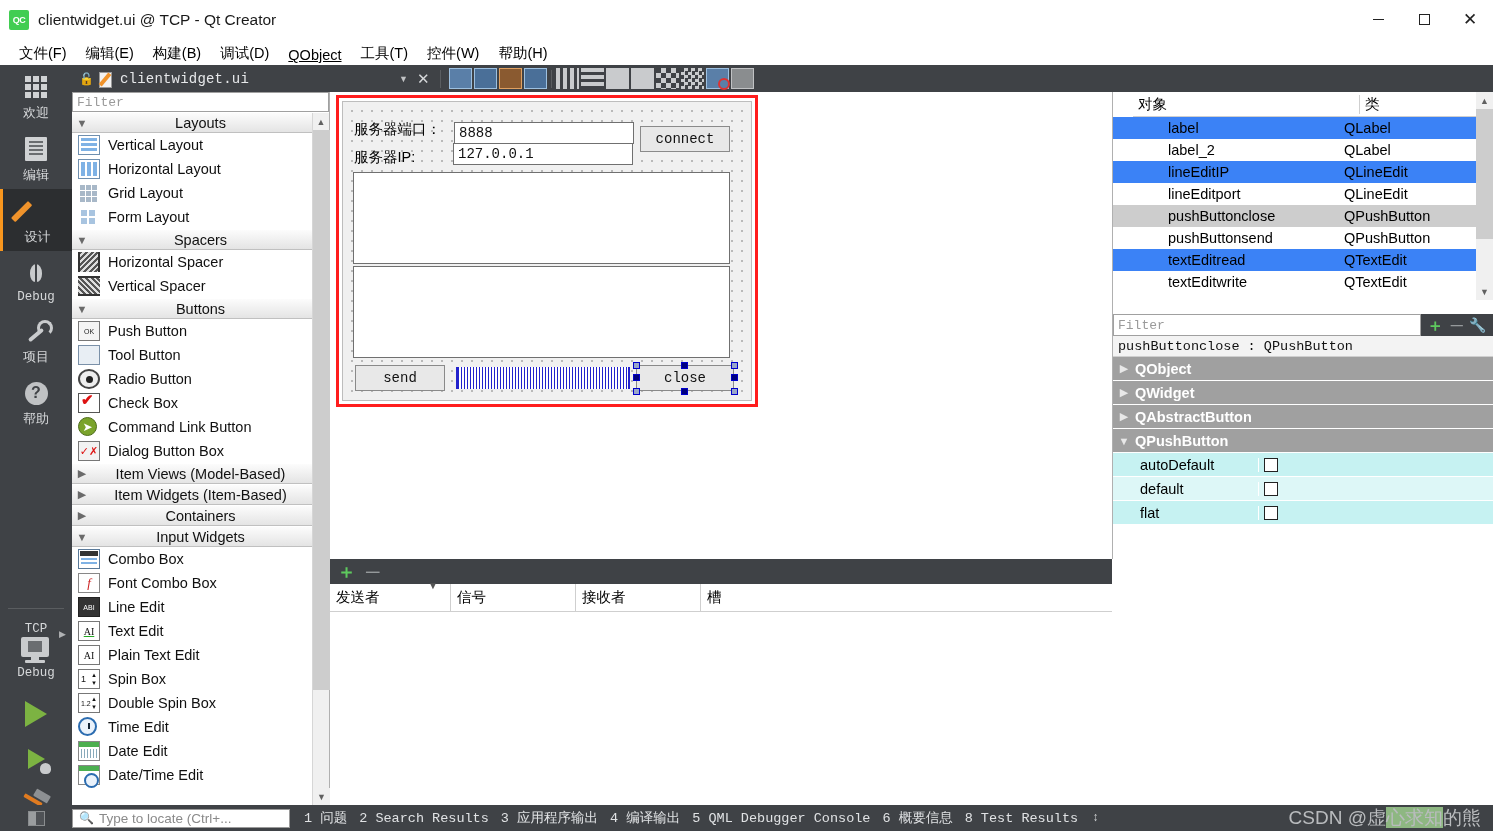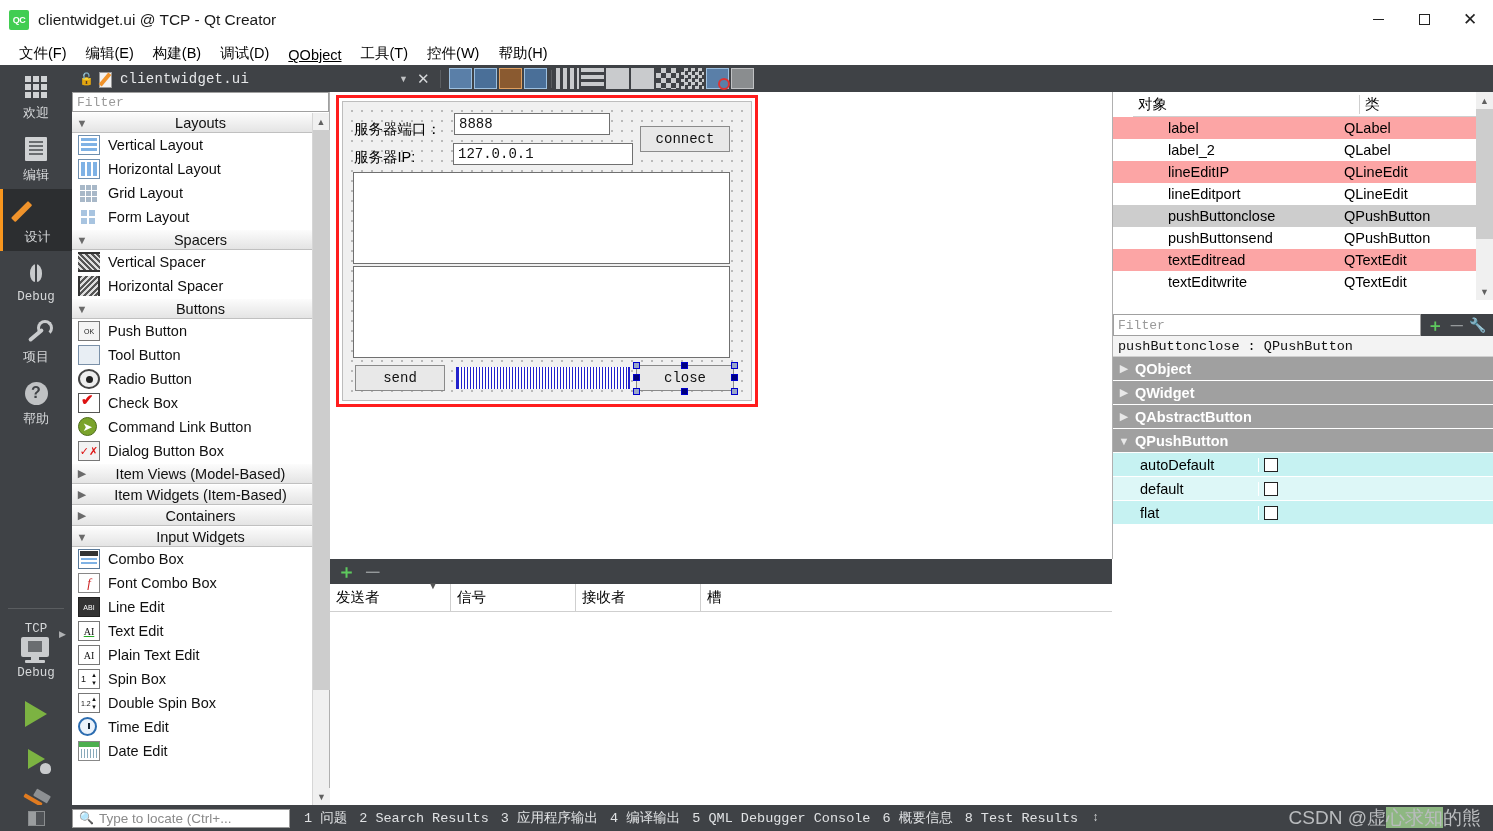--- a/index.html
+++ b/index.html
@@ -296,21 +296,21 @@
     display: flex; flex-direction: column;
   }
   .oi-wrap { height: 222px; position: relative; background:#fff; }
   .oi-header {
     height: 25px; display: flex; align-items: center; font-size: 14.5px; color: #000;
     border-bottom: 1px solid #cfcfcf; background: #fff; margin-left: 20px;
   }
   .oi-h1 { width: 226px; padding-left: 5px; }
   .oi-h2 { flex: 1; padding-left: 5px; border-left: 1px solid #cfcfcf; }
   .oi-row { height: 22px; display: flex; align-items: center; font-size: 14.5px; color: #000; }
-  .oi-row.alt { background: #fca5a5; justify-content: space-between; }
+  .oi-row.alt { background: #3b82f6; justify-content: space-between; }
   .oi-row.sel { background: #cdcdcd; }
   .oi-name { width: 226px; padding-left: 55px; }
   .oi-class { flex: 1; padding-left: 5px; }
   .oi-scroll { position: absolute; right: 0; top: 0; width: 17px; height: 208px; background: #f0f0f0; }
 
   .pe-filterbar { height: 22px; display: flex; align-items: stretch; background:#3f4246; }
   .pe-filter {
     flex: 1; background: #fff; border: 1px solid #a0a0a0;
     font-family: "Liberation Mono", monospace; font-size: 13px; color: #9a9a9a;
     display: flex; align-items: center; padding-left: 4px;
@@ -540,26 +540,26 @@
             <i></i>
           </span>
         <span>Form Layout</span>
       </div>
 
       <div class="wb-group">
         <span class="chev">▼</span>
         <span class="gname">Spacers</span>
       </div>
       <div class="wb-row">
+        <span class="wb-ico ic-hspacer"></span>
+        <span>Horizontal Spacer</span>
+      </div>
+      <div class="wb-row">
         <span class="wb-ico ic-vspacer"></span>
         <span>Vertical Spacer</span>
-      </div>
-      <div class="wb-row">
-        <span class="wb-ico ic-hspacer"></span>
-        <span>Horizontal Spacer</span>
       </div>
 
       <div class="wb-group">
         <span class="chev">▼</span>
         <span class="gname">Buttons</span>
       </div>
       <div class="wb-row">
         <span class="wb-ico ic-push">OK</span>
         <span>Push Button</span>
       </div>
@@ -634,35 +634,39 @@
       <div class="wb-row">
         <span class="wb-ico">
             <span class="ic-clock" style="position:relative;display:block;"></span>
           </span>
         <span>Time Edit</span>
       </div>
       <div class="wb-row">
         <span class="wb-ico ic-cal"></span>
         <span>Date Edit</span>
       </div>
+      <div class="wb-row">
+        <span class="wb-ico ic-caltime"></span>
+        <span>Date/Time Edit</span>
+      </div>
     </div>
 
     <div class="wb-scroll">
       <div class="sb-arrow">▲</div>
       <div class="sb-thumb" style="top:17px;height:560px;"></div>
       <div class="sb-arrow" style="position:absolute;bottom:0;width:17px;">▼</div>
     </div>
   </div>
 
   <div class="canvas">
     <div class="form-outline">
       <div class="form-widget">
 
         <div class="lbl" style="left:11px;top:18px;">服务器端口：</div>
-        <div class="ledit" style="left:111px;top:11px;width:156px;height:22px;">8888</div>
+        <div class="ledit" style="left:111px;top:20px;width:180px;height:22px;">8888</div>
         <div class="qbtn" style="left:297px;top:24px;width:90px;height:26px;">connect</div>
 
         <div class="lbl" style="left:11px;top:46px;">服务器IP:</div>
         <div class="ledit" style="left:110px;top:41px;width:180px;height:22px;">127.0.0.1</div>
 
         <div class="tedit" style="left:10px;top:70px;width:377px;height:92px;"></div>
         <div class="tedit" style="left:10px;top:164px;width:377px;height:92px;"></div>
 
         <div class="qbtn" style="left:12px;top:263px;width:90px;height:26px;">send</div>
         <div class="spacer-widget" style="left:113px;top:265px;width:174px;height:22px;"></div>

